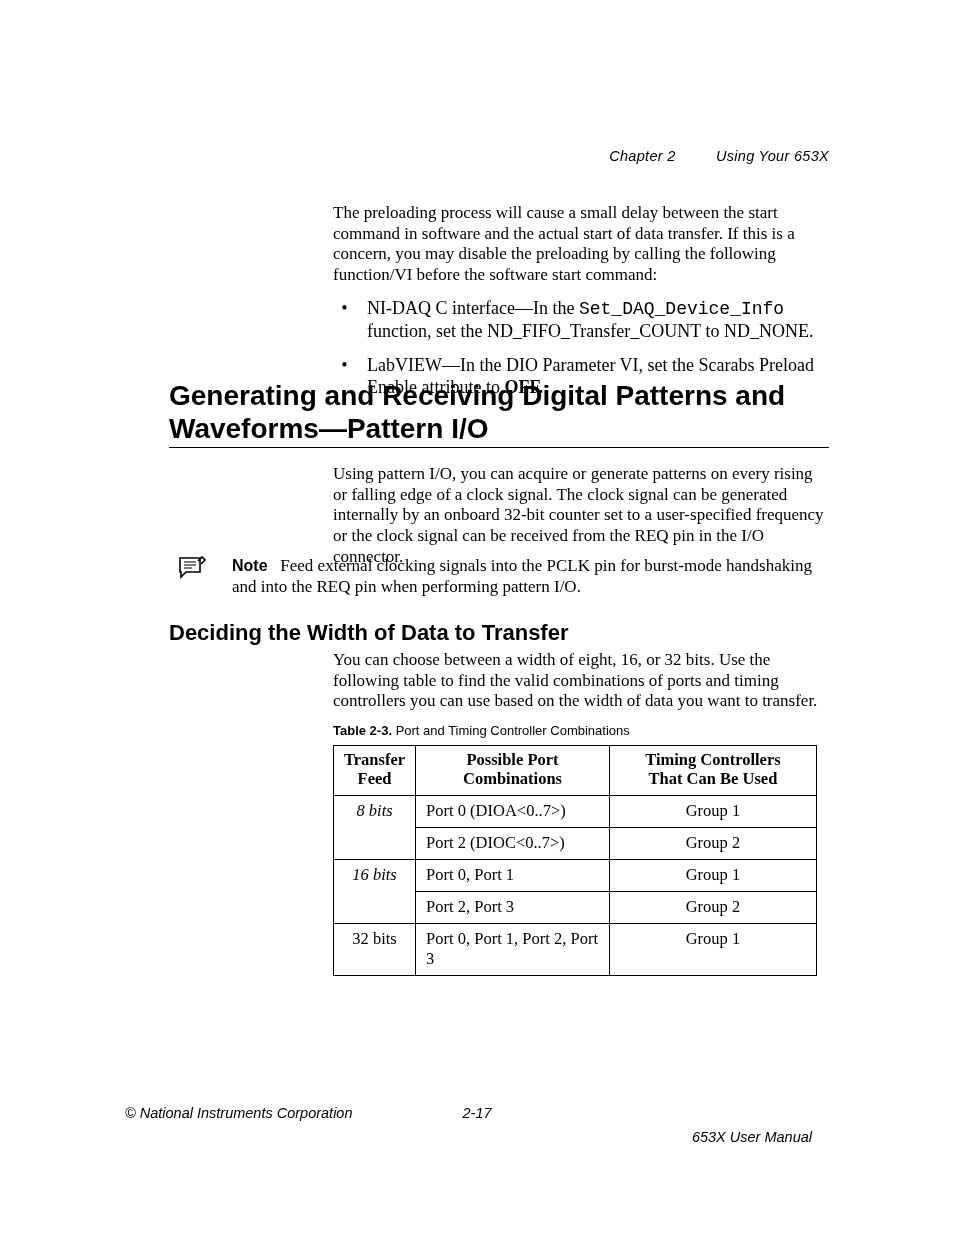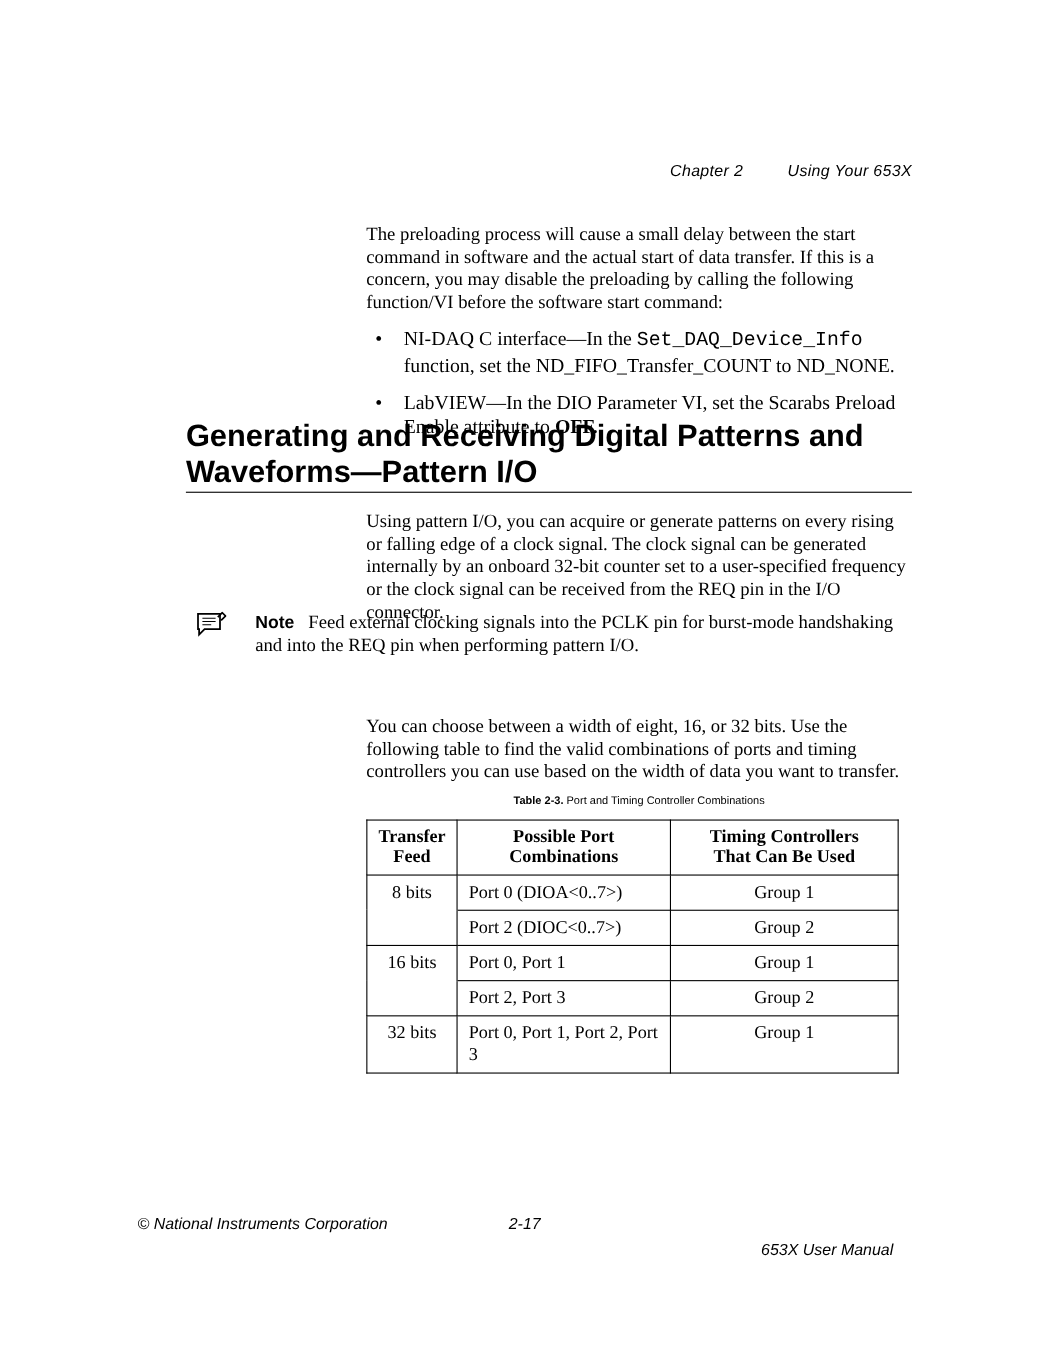--- a/index.html
+++ b/index.html
@@ -108,22 +108,21 @@
     position: absolute;
     left: 333px;
     right: 125px;
     top: 650px;
   }
   .table-caption {
     position: absolute;
     left: 333px;
     right: 125px;
     top: 723px;
-    text-align: center;
-    font-size: 10px;
+    font-size: 13px;
     font-family: Arial, sans-serif;
   }
   .table-caption .tb-label { font-weight: bold; }
   table.port-table {
     position: absolute;
     left: 333px;
     right: 125px;
     top: 745px;
     width: 484px;
     border-collapse: collapse;
@@ -138,21 +137,21 @@
     font-weight: bold;
     text-align: center;
     line-height: 1.15;
   }
   table.port-table td.c1 { text-align: center; white-space: nowrap; }
   table.port-table td.c3 { text-align: center; }
   table.port-table col.c1 { width: 80px; }
   table.port-table col.c2 { width: 200px; }
   table.port-table col.c3 { width: 216px; }
   td.no-top { border-top: none !important; }
-  td.no-bottom { border-bottom: none !important; }
+  td.no-bottom { border-bottom: none !important; font-style: italic; }
   .footer {
     position: absolute;
     left: 125px;
     right: 125px;
     bottom: 130px;
     font-style: italic;
     font-family: "Helvetica Neue", Arial, sans-serif;
     font-size: 14.5px;
   }
   .footer .fl { position: absolute; left: 0; }
@@ -197,20 +196,21 @@
       <path d="M22 5 L26 1 L29 4 L25 8" fill="none" stroke="#000" stroke-width="1.6"></path>
       <line x1="8" y1="6" x2="20" y2="6" stroke="#000" stroke-width="1"></line>
       <line x1="8" y1="9" x2="20" y2="9" stroke="#000" stroke-width="1"></line>
       <line x1="8" y1="12" x2="16" y2="12" stroke="#000" stroke-width="1"></line>
     </svg>
     <div class="note-text">
       <span class="note-label">Note</span>&nbsp;&nbsp;&nbsp;<span>Feed external clocking signals into the PCLK pin for burst-mode handshaking and into the REQ pin when performing pattern I/O.</span>
     </div>
   </div>
 
+  <div class="h2">Deciding the Width of Data to Transfer</div>
 
   <div class="para3">
     <p class="serif-p">You can choose between a width of eight, 16, or 32 bits. Use the following table to find the valid combinations of ports and timing controllers you can use based on the width of data you want to transfer.</p>
   </div>
 
   <div class="table-caption">
     <span class="tb-label">Table 2-3.</span>
     <span>Port and Timing Controller Combinations</span>
   </div>
 

